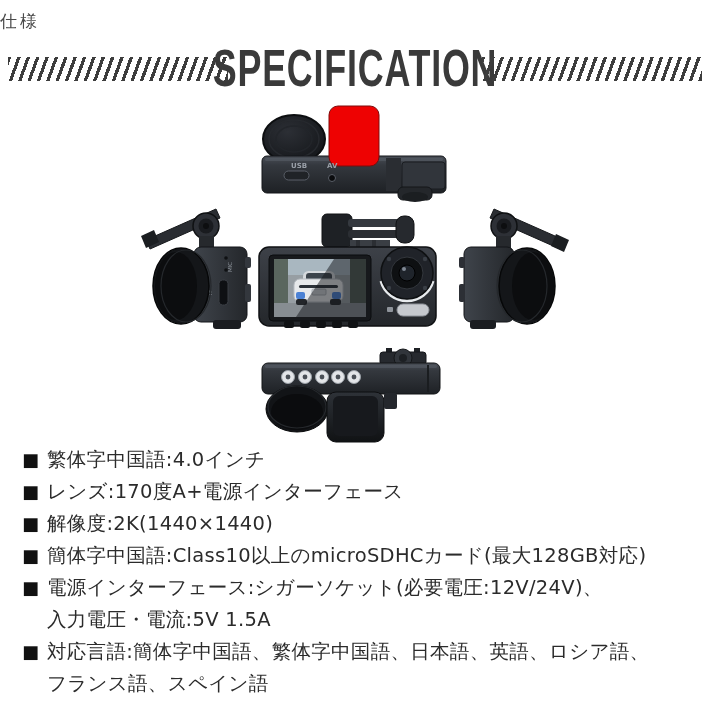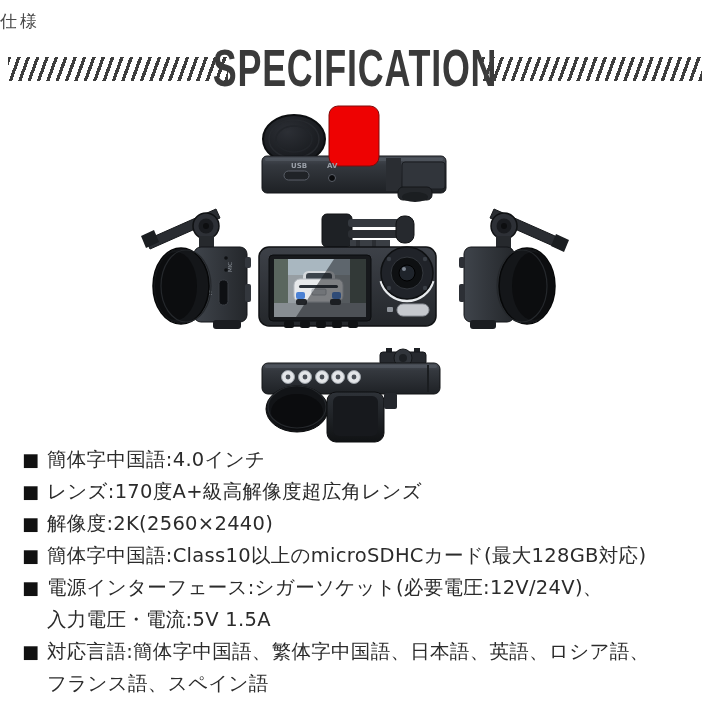--- a/index.html
+++ b/index.html
@@ -199,29 +199,29 @@
       <ellipse cx="297" cy="407" rx="29" ry="21" fill="none" stroke="#25282c" stroke-width="1.2"></ellipse>
       <rect x="327" y="392" width="57" height="50" rx="9" fill="url(#bracketG)" stroke="#0d0e10"></rect>
       <rect x="333" y="396" width="45" height="40" rx="6" fill="#17191d"></rect>
       <rect x="384" y="393" width="13" height="16" rx="2" fill="#24272c"></rect>
     </g>
   </svg>
 
   <div class="specs">
     <div class="spec-item">
       <span class="spec-bullet">■</span>
-      <span class="spec-text">簡体字中国語:4.0インチ</span>
-    </div>
-    <div class="spec-item">
-      <span class="spec-bullet">■</span>
-      <span class="spec-text">レンズ:170度A+級高解像度超広角レンズ</span>
-    </div>
-    <div class="spec-item">
-      <span class="spec-bullet">■</span>
-      <span class="spec-text">解像度:2K(2560×2440)</span>
+      <span class="spec-text">繁体字中国語:4.0インチ</span>
+    </div>
+    <div class="spec-item">
+      <span class="spec-bullet">■</span>
+      <span class="spec-text">レンズ:170度A+電源インターフェース</span>
+    </div>
+    <div class="spec-item">
+      <span class="spec-bullet">■</span>
+      <span class="spec-text">解像度:2K(1440×1440)</span>
     </div>
     <div class="spec-item">
       <span class="spec-bullet">■</span>
       <span class="spec-text">簡体字中国語:Class10以上のmicroSDHCカード(最大128GB対応)</span>
     </div>
     <div class="spec-item">
       <span class="spec-bullet">■</span>
       <span class="spec-text">電源インターフェース:シガーソケット(必要電圧:12V/24V)、
 入力電圧・電流:5V 1.5A</span>
     </div>

